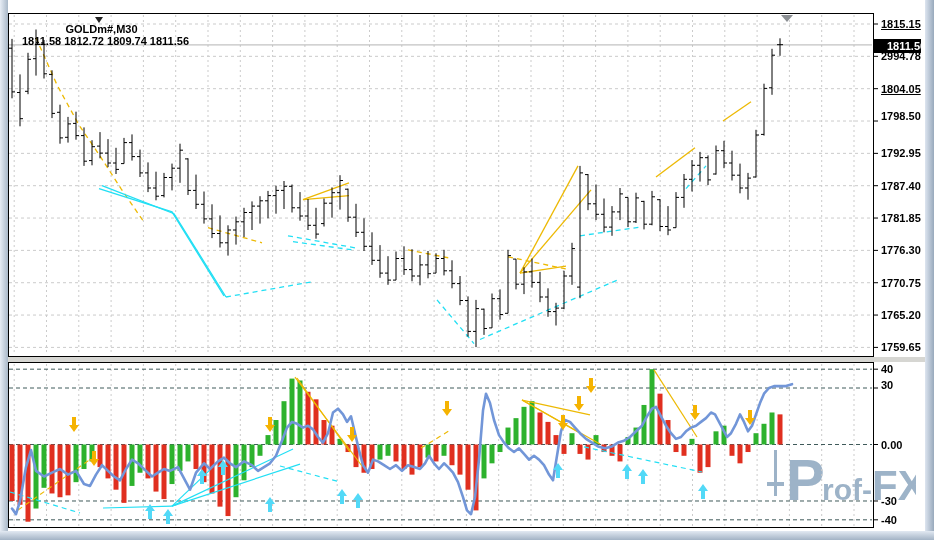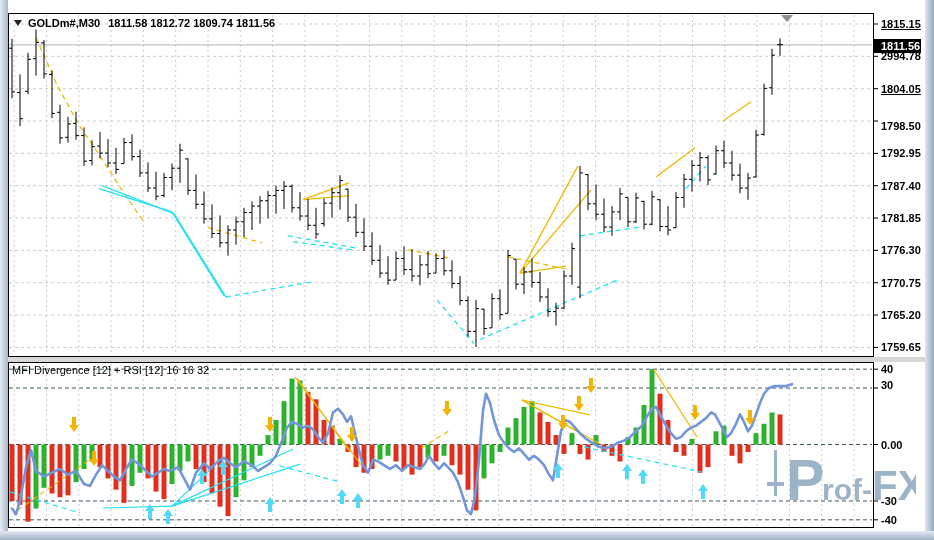--- a/index.html
+++ b/index.html
@@ -1,28 +1,28 @@
 <!DOCTYPE html>
 <html><head>
 <meta charset="utf-8">
 <style>
   html,body{margin:0;padding:0;background:#e8e8e8;}
   #app{position:relative;width:934px;height:540px;background:#ffffff;overflow:hidden;
        font-family:"Liberation Sans",sans-serif;}
   #axis-col{position:absolute;left:874px;top:0;width:51px;height:531px;background:#ffffff;z-index:0;}
   #chart-svg{position:absolute;left:0;top:0;z-index:2;}
   #title-row{position:absolute;left:14px;top:17px;z-index:3;font-size:11px;font-weight:700;color:#000;
-             display:flex;align-items:center;white-space:pre;}
+             display:flex;align-items:center;white-space:pre;flex-direction:column;}
   #sym-dd{width:0;height:0;border-left:4px solid transparent;border-right:4px solid transparent;
           border-top:6px solid #222;margin-right:6px;cursor:pointer;}
   #ind-label{position:absolute;left:12px;top:364px;z-index:3;font-size:11px;color:#000;white-space:pre;}
   .pricelabel{position:absolute;left:881px;z-index:3;font-size:11px;font-weight:600;color:#000;
               transform:translateY(-50%);letter-spacing:0;}
   #price-tag{position:absolute;left:874px;top:39px;width:47px;height:14px;background:#000;color:#fff;
-             z-index:3;font-size:11px;font-weight:700;line-height:14px;padding-left:7px;box-sizing:border-box;}
+             z-index:3;font-size:11px;font-weight:700;line-height:14px;padding-left:13px;box-sizing:border-box;}
   #splitter{position:absolute;left:0;top:357px;width:925px;height:5px;background:#d6d6d2;z-index:1;}
   #wm{position:absolute;left:766px;top:444px;z-index:1;}
   .chrome{position:absolute;z-index:4;}
   #chrome-left{left:0;top:0;width:8px;height:540px;background:linear-gradient(to right,#e7edf5,#a9b8c8);}
   #chrome-right{left:925px;top:0;width:9px;height:540px;background:linear-gradient(to right,#dde5f0,#98a9bc);}
   #chrome-bottom{left:0;top:531px;width:934px;height:9px;background:linear-gradient(#e2e9f2,#a3b3c5);}
   #top-sliver{position:absolute;left:8px;top:0;width:917px;height:14px;background:#ffffff;z-index:1;}
 </style>
 </head>
 <body>
@@ -306,29 +306,28 @@
         <line x1="873" y1="369.18" x2="878" y2="369.18" stroke="#000"></line>
         <line x1="873" y1="388.01" x2="878" y2="388.01" stroke="#000"></line>
         <line x1="873" y1="444.5" x2="878" y2="444.5" stroke="#000"></line>
         <line x1="873" y1="500.99" x2="878" y2="500.99" stroke="#000"></line>
         <line x1="873" y1="519.8199999999999" x2="878" y2="519.8199999999999" stroke="#000"></line>
       </g>
   </svg>
 
   <div id="title-row"><span id="sym-dd"></span><span>GOLDm#,M30</span><span style="margin-left:8px;">1811.58 1812.72 1809.74 1811.56</span></div>
 
-  <div id="ind-label">MFI Divergence [12] + RSI [12] 16 16 32</div>
 
   <div id="price-tag">1811.56</div>
 
   <div id="labels-host">
       <div class="pricelabel" style="top: 24px; text-decoration: underline;">1815.15</div>
       <div class="pricelabel" style="top: 56.3398px;">2994.78</div>
       <div class="pricelabel" style="top: 88.6797px; text-decoration: underline;">1804.05</div>
-      <div class="pricelabel" style="top: 126px;">1798.50</div>
+      <div class="pricelabel" style="top: 116px;">1798.50</div>
       <div class="pricelabel" style="top: 153.359px;">1792.95</div>
       <div class="pricelabel" style="top: 185.699px;">1787.40</div>
       <div class="pricelabel" style="top: 218.039px;">1781.85</div>
       <div class="pricelabel" style="top: 250.379px; text-align: center;">1776.30</div>
       <div class="pricelabel" style="top: 282.719px;">1770.75</div>
       <div class="pricelabel" style="top: 315.059px;">1765.20</div>
       <div class="pricelabel" style="top: 347.399px;">1759.65</div>
       <div class="pricelabel" style="top: 369.18px;">40</div>
       <div class="pricelabel" style="top: 385px;">30</div>
       <div class="pricelabel" style="top: 444.5px;">0.00</div>

